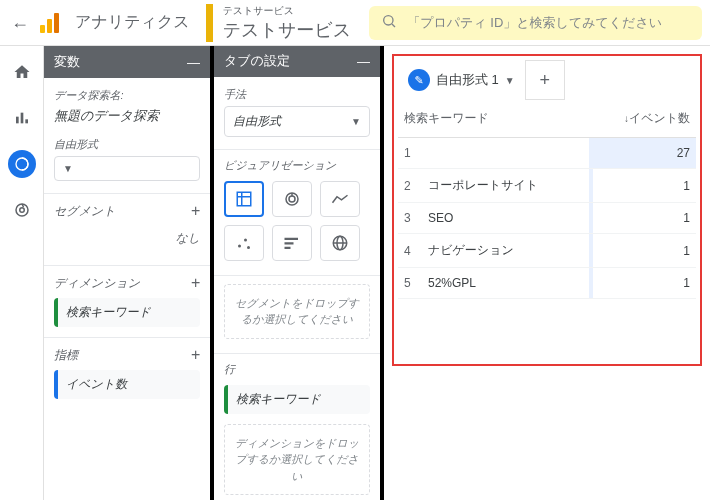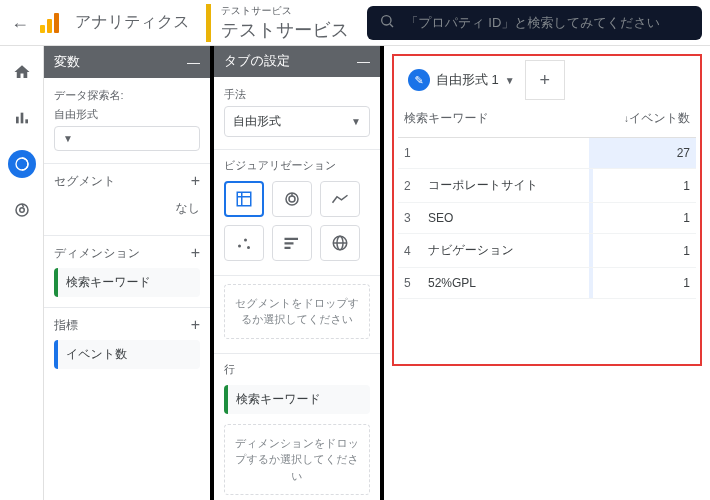--- a/index.html
+++ b/index.html
@@ -6,31 +6,31 @@
 body { width: 710px; height: 500px; background: #fff; overflow: hidden; font-size: 13px; color: #3c4043; }
 .header { display: flex; align-items: center; height: 46px; border-bottom: 1px solid #e0e0e0; padding: 0 8px; gap: 8px; }
 .back-arrow { width: 24px; text-align: center; color: #5f6368; cursor: pointer; font-size: 18px; }
 .logo { display: flex; align-items: center; gap: 2px; }
 .logo-bars { display: flex; align-items: flex-end; gap: 2px; height: 20px; }
 .logo-bar { width: 5px; border-radius: 1px; }
 .logo-b1 { height: 8px; background: #fbbc04; }
 .logo-b2 { height: 14px; background: #f9ab00; }
 .logo-b3 { height: 20px; background: #e37400; }
 .brand { font-size: 16px; color: #5f6368; margin-left: 8px; }
-.prop { border-left: 5px solid #eab308; padding-left: 10px; margin-left: 8px; }
+.prop { border-left: 7px solid #eab308; padding-left: 10px; margin-left: 8px; }
 .prop-sub { font-size: 10px; color: #5f6368; }
 .prop-main { font-size: 18px; color: #5f6368; }
-.search { flex: 1; display: flex; align-items: center; background: #0f172a; border-radius: 6px; height: 34px; margin-left: 10px; padding: 0 12px; color: #80868b; gap: 10px; }
+.search { flex: 1; display: flex; align-items: center; background: #fef9c3; border-radius: 6px; height: 34px; margin-left: 10px; padding: 0 12px; color: #80868b; gap: 10px; }
 .main { display: flex; height: calc(100% - 46px); }
 .nav { width: 44px; border-right: 1px solid #e0e0e0; display: flex; flex-direction: column; align-items: center; padding-top: 12px; gap: 18px; }
 .nav-item { width: 28px; height: 28px; display: flex; align-items: center; justify-content: center; border-radius: 50%; color: #5f6368; cursor: pointer; }
 .nav-item.active { background: #1a73e8; color: #fff; }
 .panel { width: 170px; background: #fff; display: flex; flex-direction: column; border-right: 4px solid #000000; }
 .panel-head { background: #5f6368; color: #fff; height: 32px; display: flex; align-items: center; justify-content: space-between; padding: 0 10px; font-size: 13px; }
-.panel-body { padding: 10px; overflow-y: auto; }
+.panel-body { padding: 10px; overflow-y: auto; font-style: italic; }
 .field-label { font-size: 11px; color: #5f6368; margin-bottom: 4px; }
 .field-value { font-size: 13px; color: #3c4043; margin-bottom: 12px; }
 .dropdown { border: 1px solid #dadce0; border-radius: 4px; padding: 6px 8px; display: flex; justify-content: space-between; align-items: center; font-size: 12px; color: #3c4043; margin-bottom: 12px; cursor: pointer; }
 .sep { border: none; border-top: 1px solid #e8eaed; margin: 8px -10px; }
 .sec-head { display: flex; justify-content: space-between; align-items: center; font-size: 12px; color: #5f6368; margin: 6px 0; }
 .plus { font-size: 16px; color: #5f6368; cursor: pointer; }
 .center-txt { text-align: right; font-size: 12px; color: #5f6368; padding: 4px 0 10px; }
 .chip { border-left: 4px solid; border-radius: 4px; padding: 6px 8px; font-size: 12px; background: #f8f9fa; margin-bottom: 10px; }
 .chip.green { border-color: #1e8e3e; }
 .chip.blue { border-color: #1a73e8; }
@@ -116,20 +116,21 @@
       </div>
   </div>
 
   <div class="panel">
     <div class="panel-head">
       <span>変数</span>
       <span>—</span>
     </div>
     <div class="panel-body">
       <div class="field-label">データ探索名:</div>
+      <div class="field-value">無題のデータ探索</div>
       <div class="field-label">自由形式</div>
       <div class="dropdown">
         <span class="caret">▼</span>
       </div>
       <hr class="sep">
       <div class="sec-head">
         <span>セグメント</span>
         <span class="plus">+</span>
       </div>
       <div class="center-txt">なし</div>

